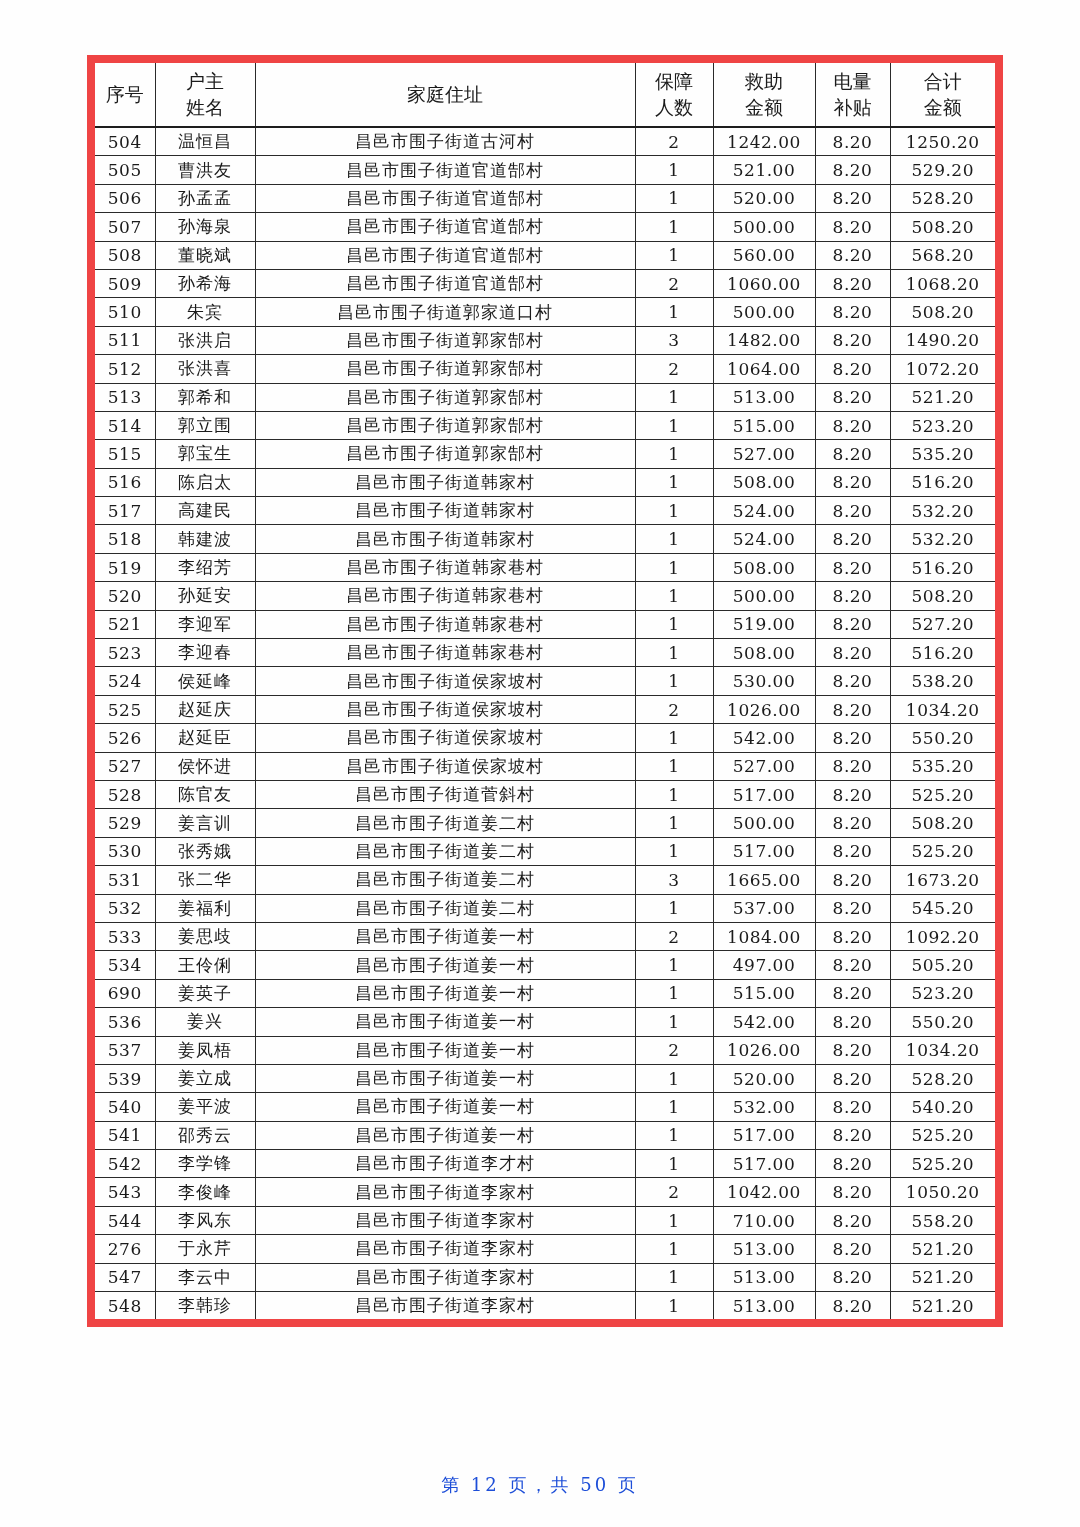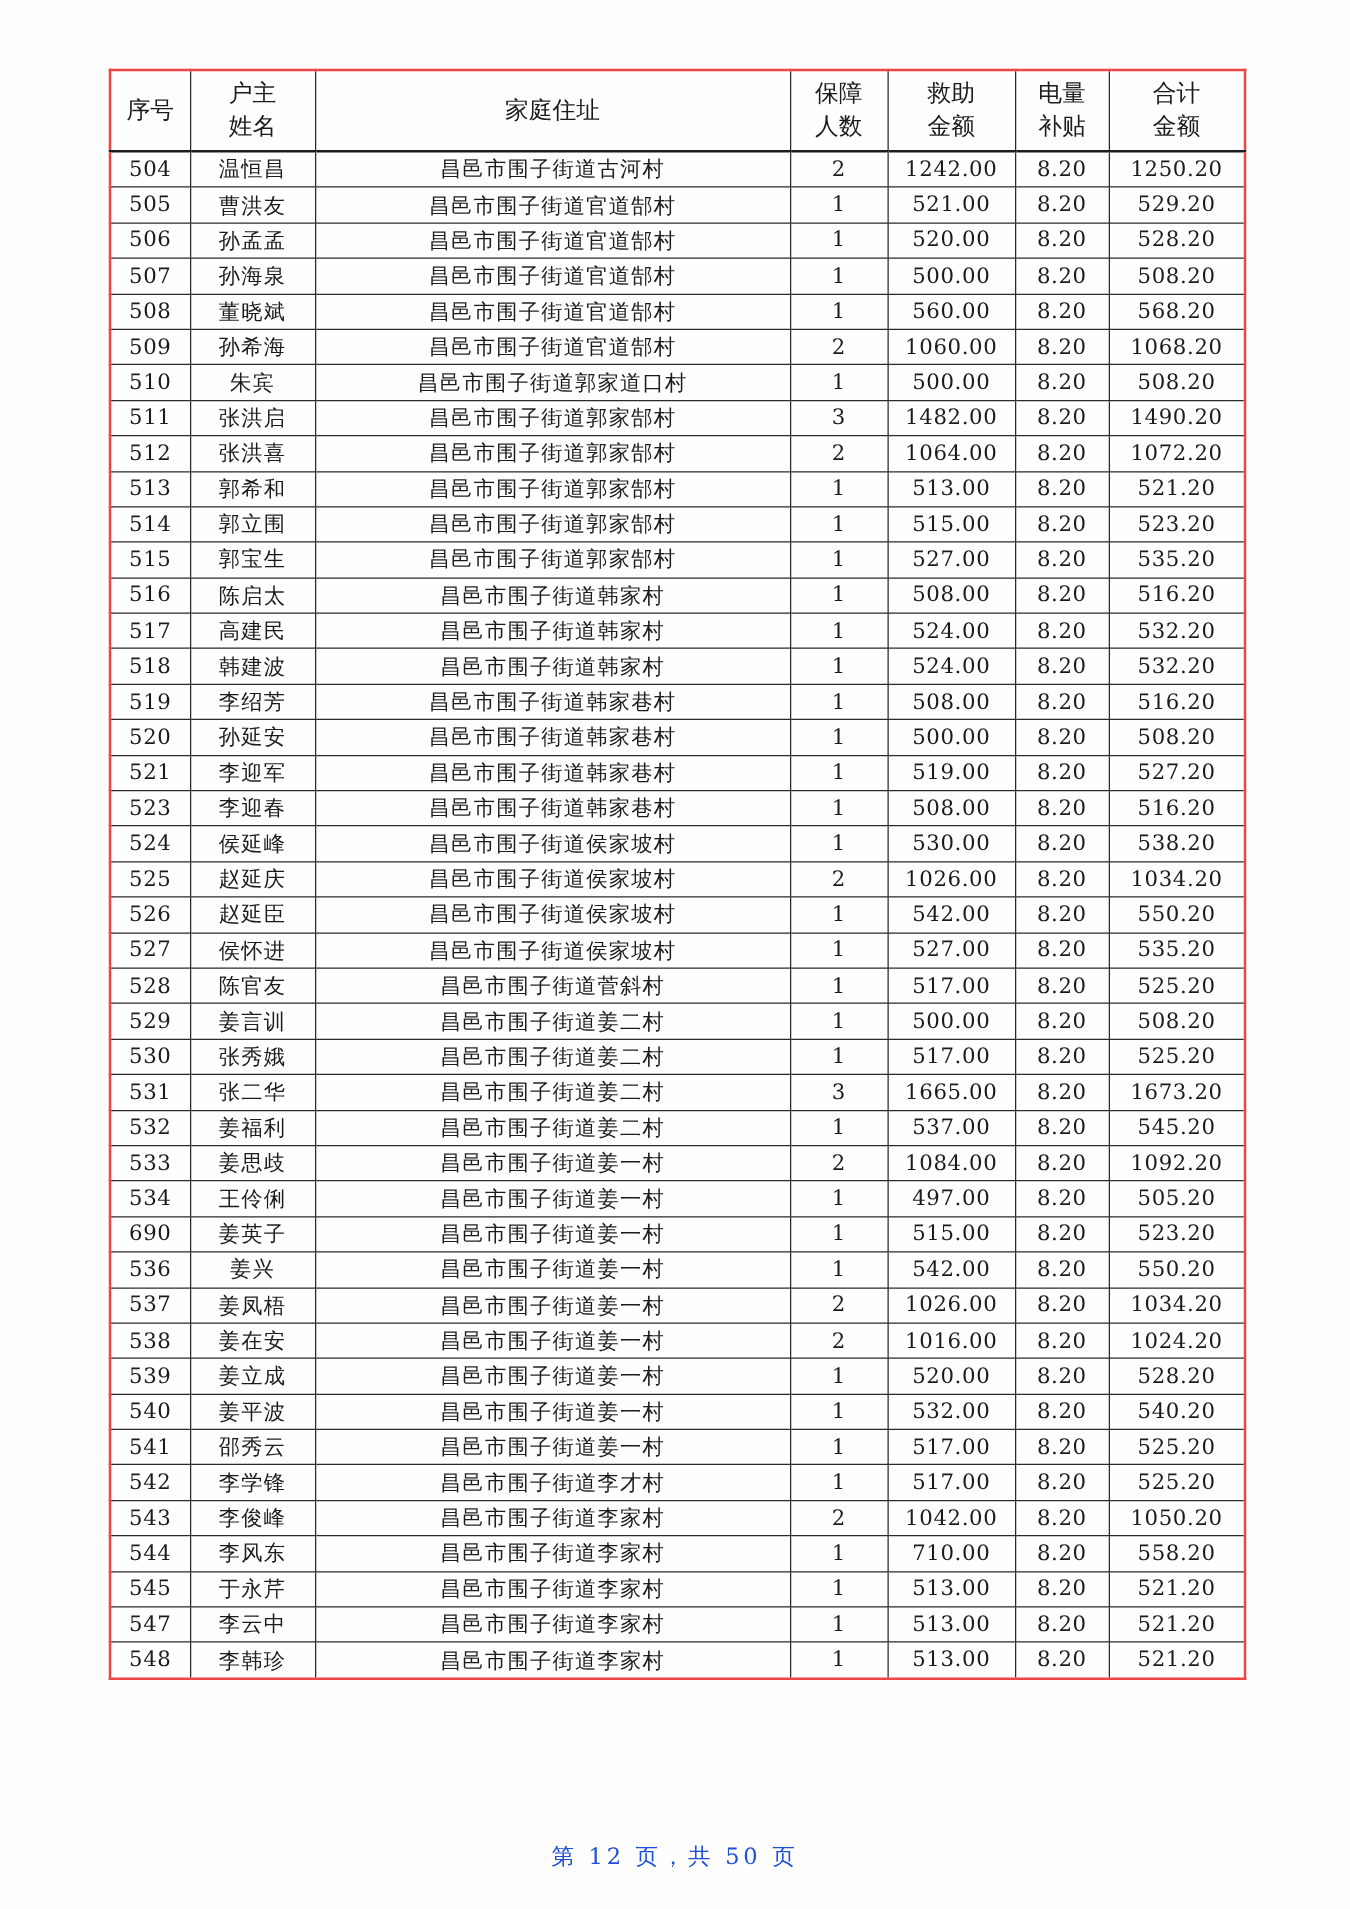--- a/index.html
+++ b/index.html
@@ -19,21 +19,21 @@
     background: #fefefe;
     overflow: hidden;
   }
   table.roster {
     position: absolute;
     left: 87px;
     top: 55px;
     width: 908px;
     border-collapse: collapse;
     table-layout: fixed;
-    border: 2px solid #ef4444;
+    border: 8px solid #ef4444;
   }
   table.roster th, table.roster td {
     border: 1px solid #2a2a2a;
     text-align: center;
     vertical-align: middle;
     padding: 0 2px;
     overflow: hidden;
     white-space: nowrap;
   }
   table.roster thead th {
@@ -394,29 +394,20 @@
         <tr>
           <td class="c-index">537</td>
           <td class="c-name">姜凤梧</td>
           <td class="c-address">昌邑市围子街道姜一村</td>
           <td class="c-persons">2</td>
           <td class="c-amount">1026.00</td>
           <td class="c-subsidy">8.20</td>
           <td class="c-total">1034.20</td>
         </tr>
         <tr>
-          <td class="c-index">538</td>
-          <td class="c-name">姜在安</td>
-          <td class="c-address">昌邑市围子街道姜一村</td>
-          <td class="c-persons">2</td>
-          <td class="c-amount">1016.00</td>
-          <td class="c-subsidy">8.20</td>
-          <td class="c-total">1024.20</td>
-        </tr>
-        <tr>
           <td class="c-index">539</td>
           <td class="c-name">姜立成</td>
           <td class="c-address">昌邑市围子街道姜一村</td>
           <td class="c-persons">1</td>
           <td class="c-amount">520.00</td>
           <td class="c-subsidy">8.20</td>
           <td class="c-total">528.20</td>
         </tr>
         <tr>
           <td class="c-index">540</td>
@@ -457,21 +448,21 @@
         <tr>
           <td class="c-index">544</td>
           <td class="c-name">李风东</td>
           <td class="c-address">昌邑市围子街道李家村</td>
           <td class="c-persons">1</td>
           <td class="c-amount">710.00</td>
           <td class="c-subsidy">8.20</td>
           <td class="c-total">558.20</td>
         </tr>
         <tr>
-          <td class="c-index">545</td>
+          <td class="c-index">276</td>
           <td class="c-name">于永芹</td>
           <td class="c-address">昌邑市围子街道李家村</td>
           <td class="c-persons">1</td>
           <td class="c-amount">513.00</td>
           <td class="c-subsidy">8.20</td>
           <td class="c-total">521.20</td>
         </tr>
         <tr>
           <td class="c-index">547</td>
           <td class="c-name">李云中</td>

